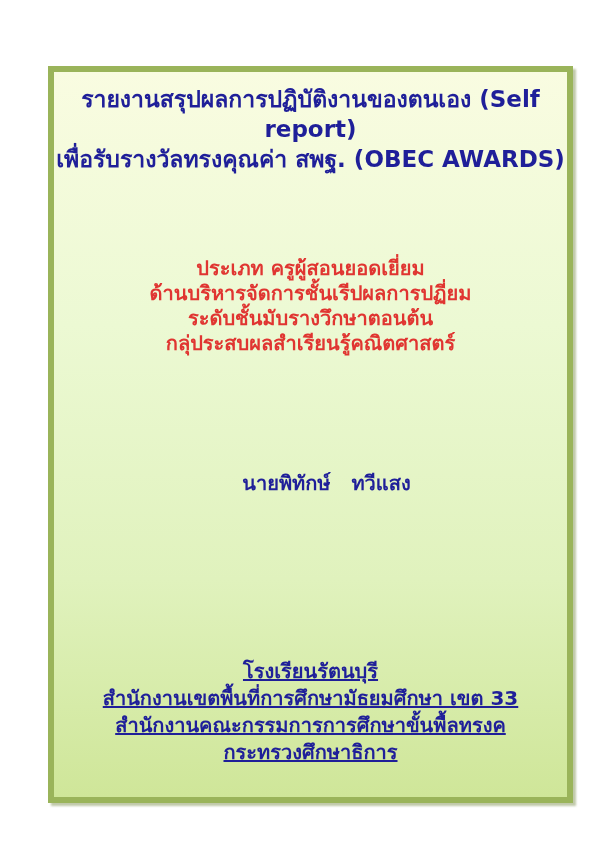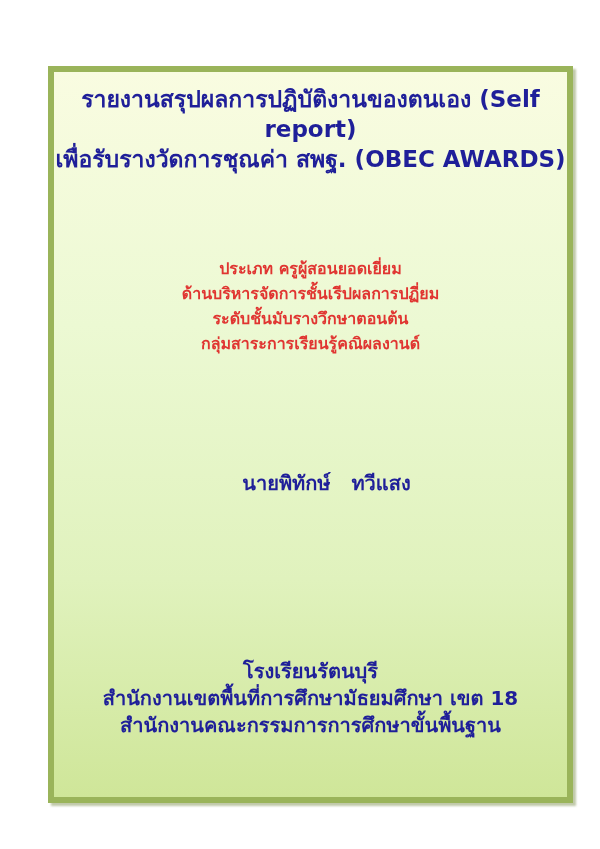--- a/index.html
+++ b/index.html
@@ -38,63 +38,65 @@
     font-weight: bold;
   }
   .title-block {
     top: 12px;
     font-size: 23px;
     line-height: 30px;
     color: #1f1f99;
   }
   .category-block {
     top: 184px;
-    font-size: 16px;
+    font-size: 20px;
     line-height: 25px;
     color: #e03531;
   }
   .author-block {
     top: 399px;
     font-size: 20px;
     line-height: 25px;
     color: #1f1f99;
     margin-left: 32px;
   }
   .author-block .author-name {
     white-space: pre-wrap;
   }
   .affiliation-block {
     top: 586px;
     font-size: 20px;
     line-height: 27px;
     color: #1f1f99;
+    text-decoration: underline;
   }
 </style>
 </head>
 <body>
 
 <div class="page">
   <div class="cover-box">
 
     <div class="text-block title-block">
       <div>รายงานสรุปผลการปฏิบัติงานของตนเอง (Self report)</div>
-      <div>เพื่อรับรางวัดการชุณค่า สพฐ. (OBEC AWARDS)</div>
+      <div>เพื่อรับรางวัลทรงคุณค่า สพฐ. (OBEC AWARDS)</div>
     </div>
 
     <div class="text-block category-block">
       <div>ประเภท ครูผู้สอนยอดเยี่ยม</div>
       <div>ด้านบริหารจัดการชั้นเรีปผลการปฏี่ยม</div>
       <div>ระดับชั้นมับรางวึกษาตอนต้น</div>
-      <div>กลุ่มสาระการเรียนรู้คณิผลงานด์</div>
+      <div>กลุ่ประสบผลสำเรียนรู้คณิตศาสตร์</div>
     </div>
 
     <div class="text-block author-block">
       <div class="author-name">นายพิทักษ์   ทวีแสง</div>
     </div>
 
     <div class="text-block affiliation-block">
       <div>โรงเรียนรัตนบุรี</div>
-      <div>สำนักงานเขตพื้นที่การศึกษามัธยมศึกษา เขต 18</div>
-      <div>สำนักงานคณะกรรมการการศึกษาขั้นพื้นฐาน</div>
+      <div>สำนักงานเขตพื้นที่การศึกษามัธยมศึกษา เขต 33</div>
+      <div>สำนักงานคณะกรรมการการศึกษาขั้นพื้ลทรงค</div>
+      <div>กระทรวงศึกษาธิการ</div>
     </div>
 
   </div>
 </div>
 
 </body></html>

